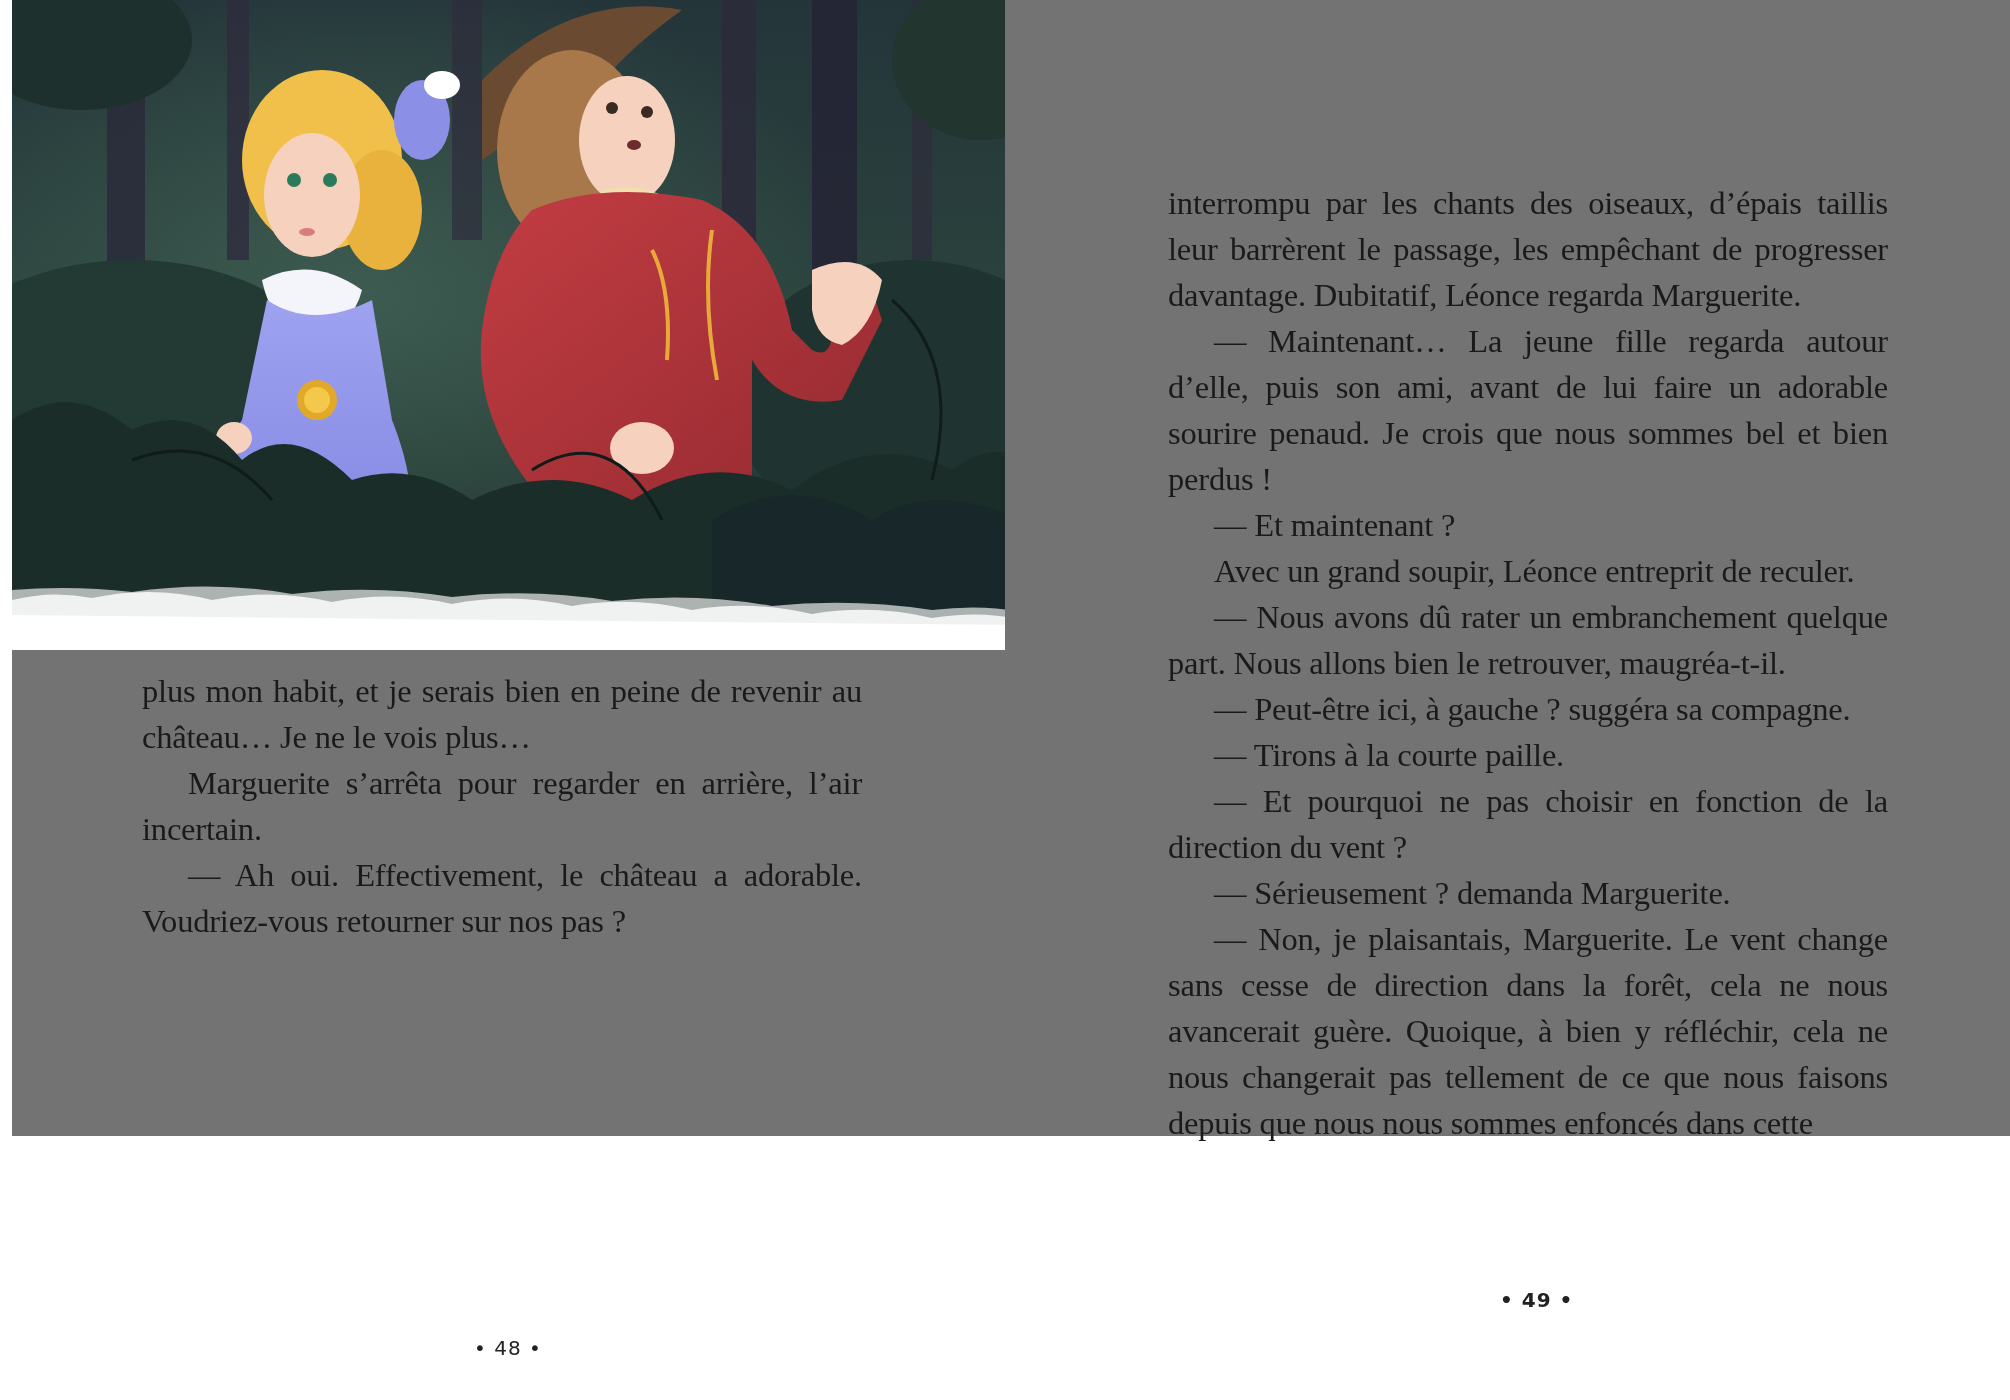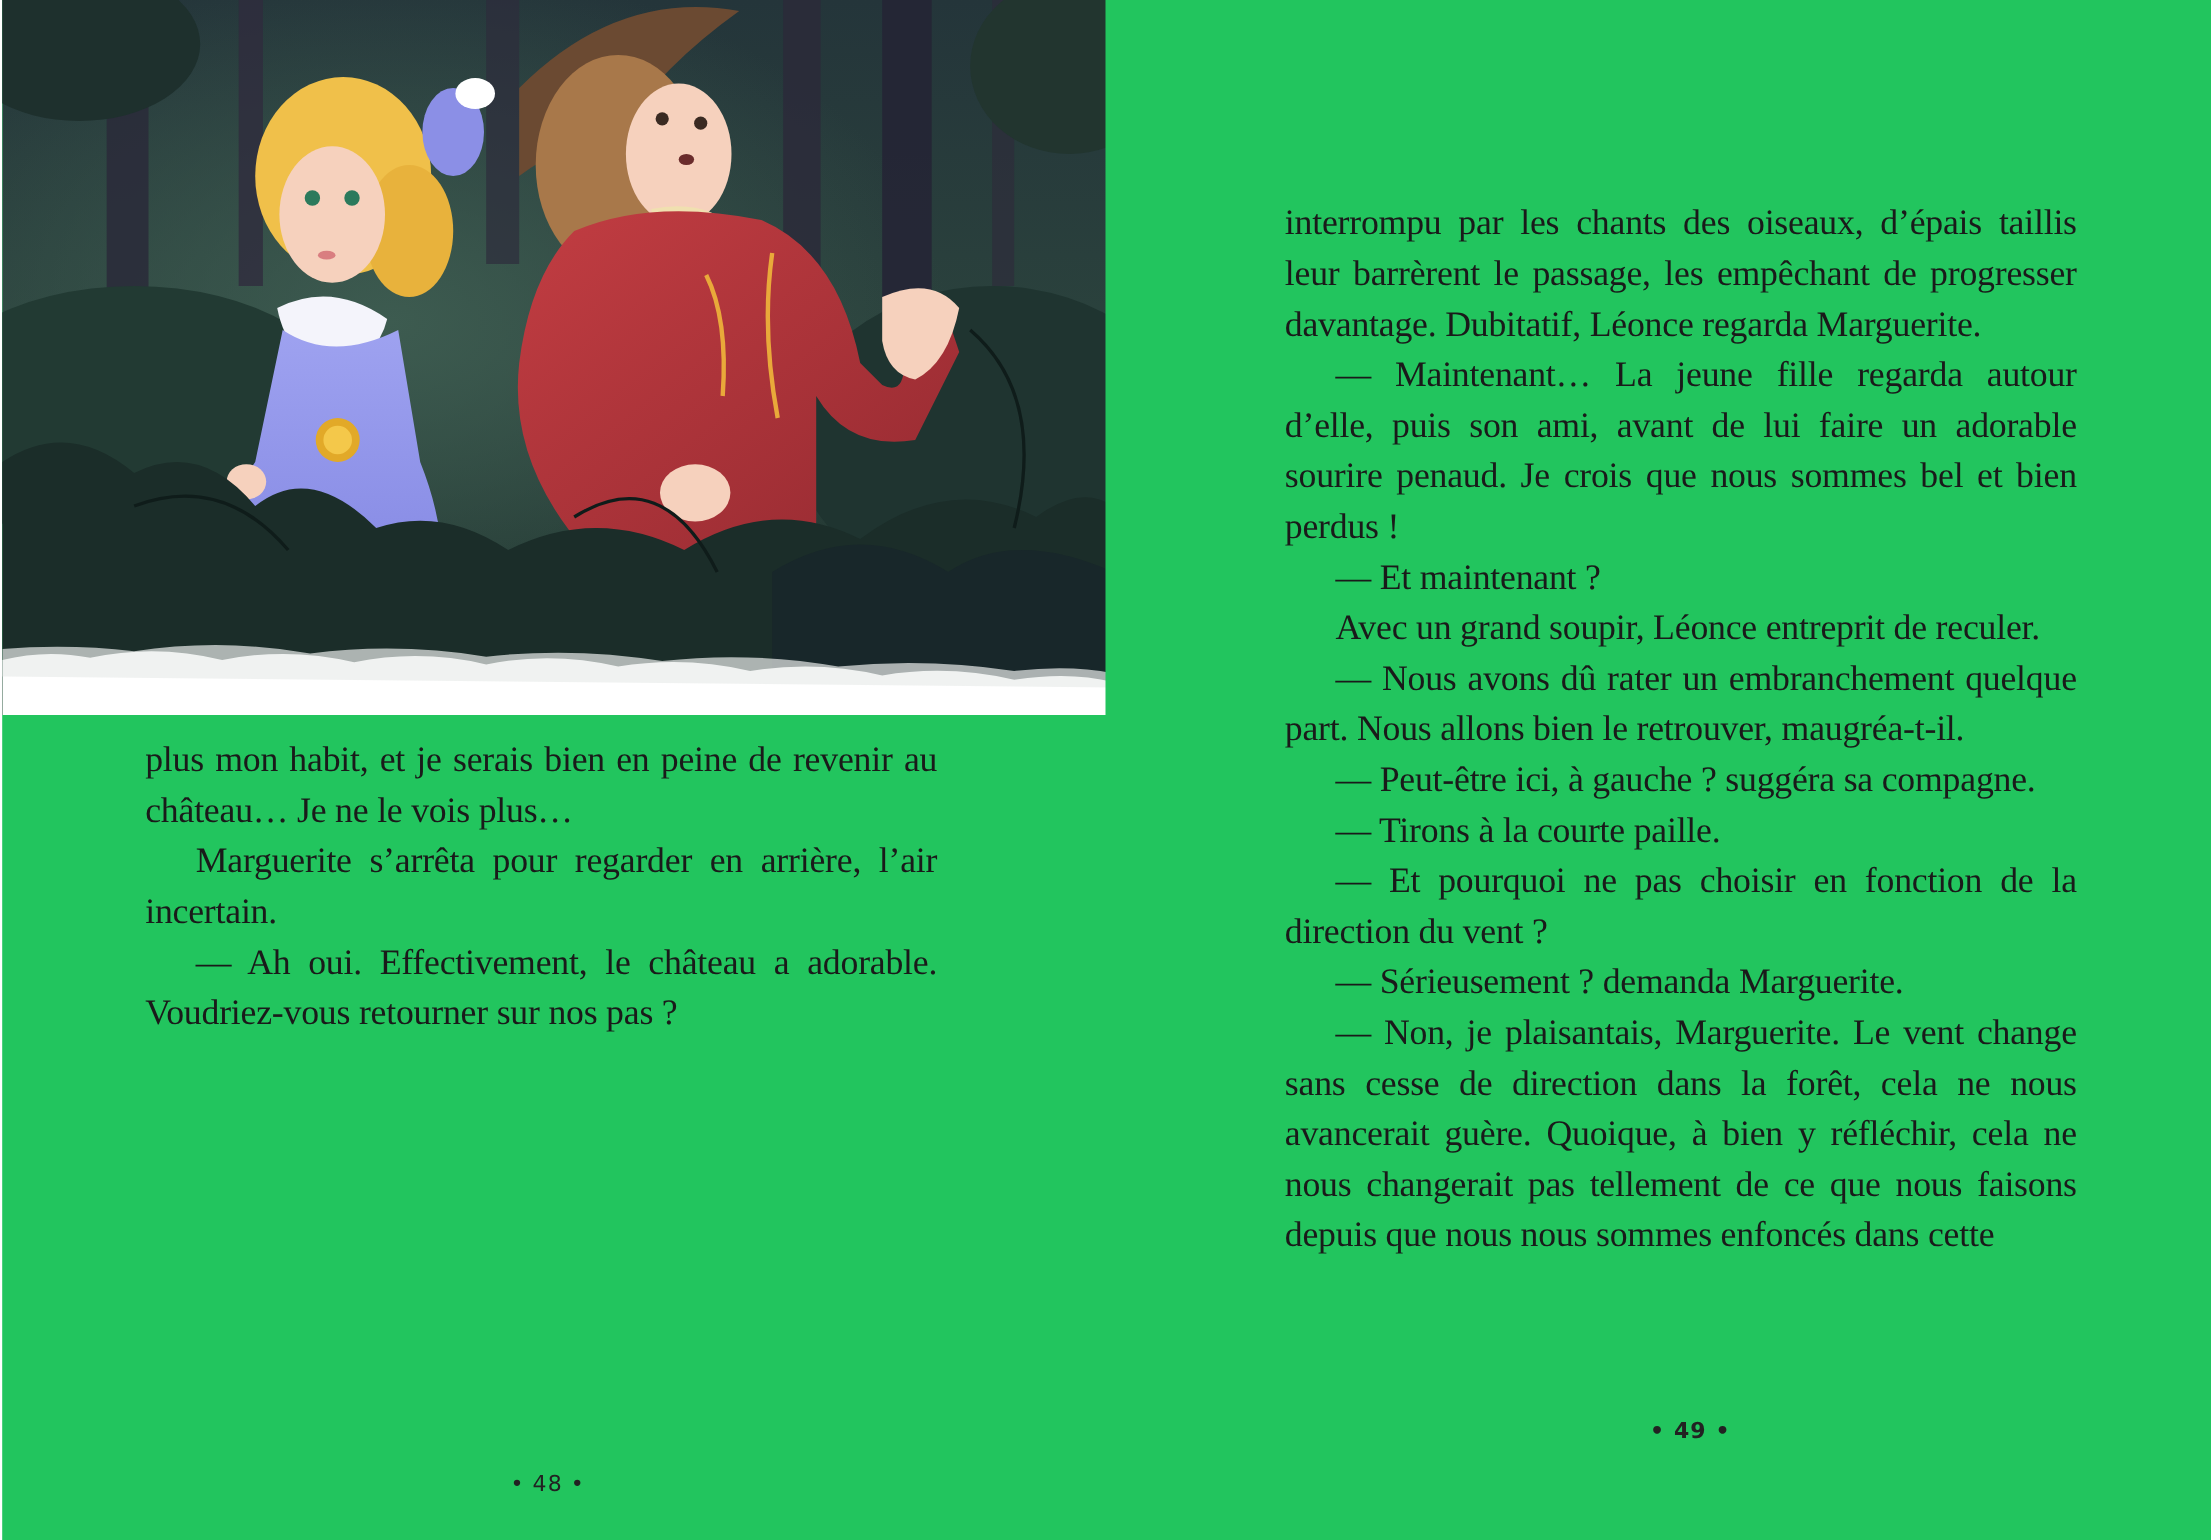--- a/index.html
+++ b/index.html
@@ -11,24 +11,24 @@
       width: 2010px;
       height: 1400px;
       position: relative;
       overflow: hidden;
       font-family: "Liberation Serif", "DejaVu Serif", serif;
       color: #1a1a1a;
     }
     .page {
       position: absolute;
       top: 0;
-      height: 1400px;
-      background: #22c55e;
+      height: 1136px;
+      background: #737373;
     }
-    .page-left { left: 2px; width: 1005px; }
+    .page-left { left: 12px; width: 1005px; }
     .page-right { left: 1005px; width: 1005px; }
 
     
     .illustration {
       position: absolute;
       left: 0;
       top: 0;
       width: 1010px;
       height: 650px;
       overflow: hidden;

